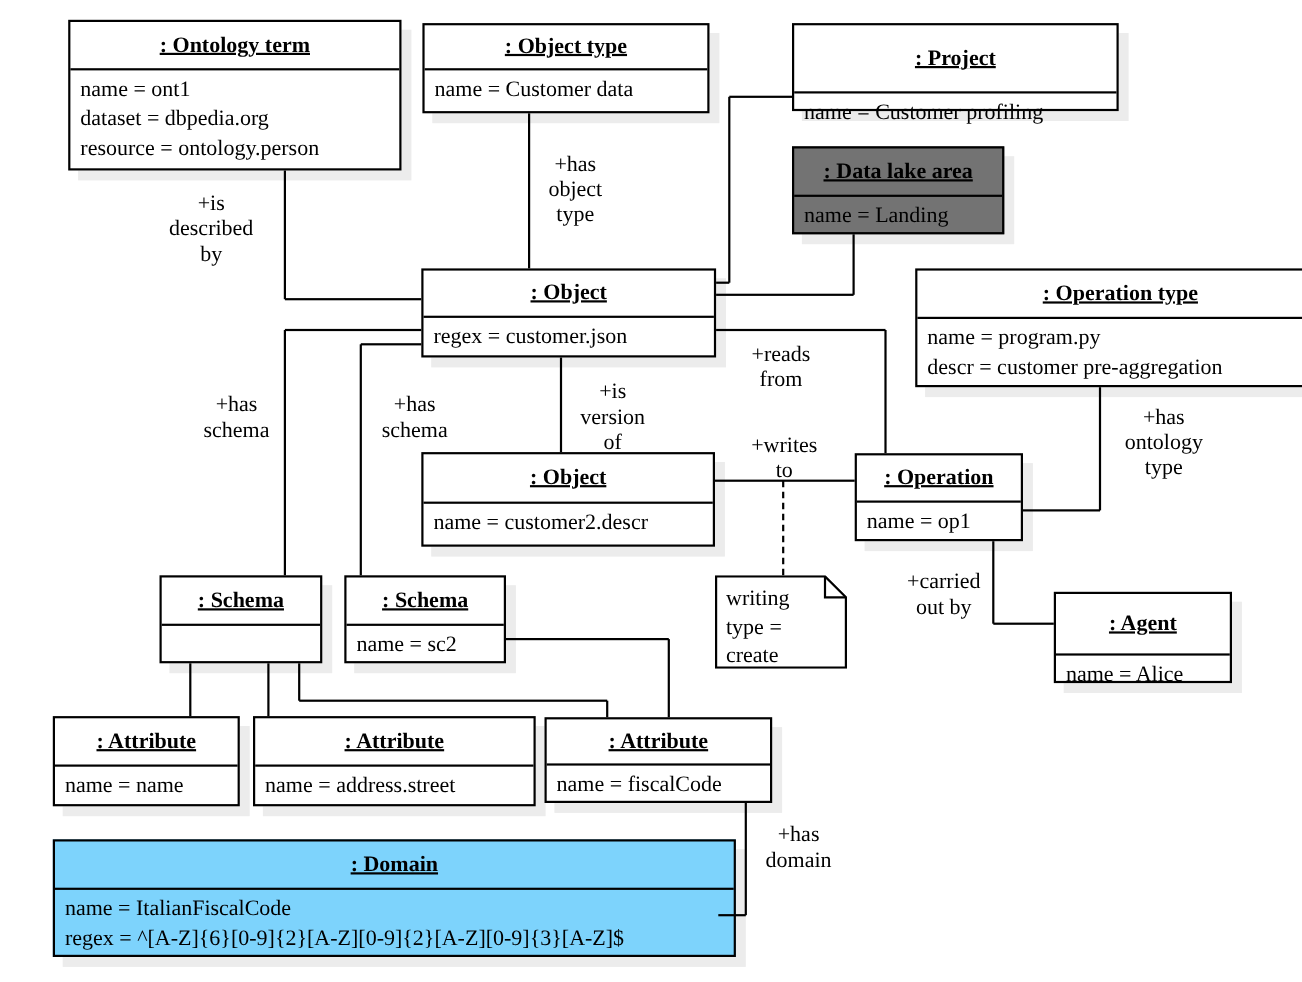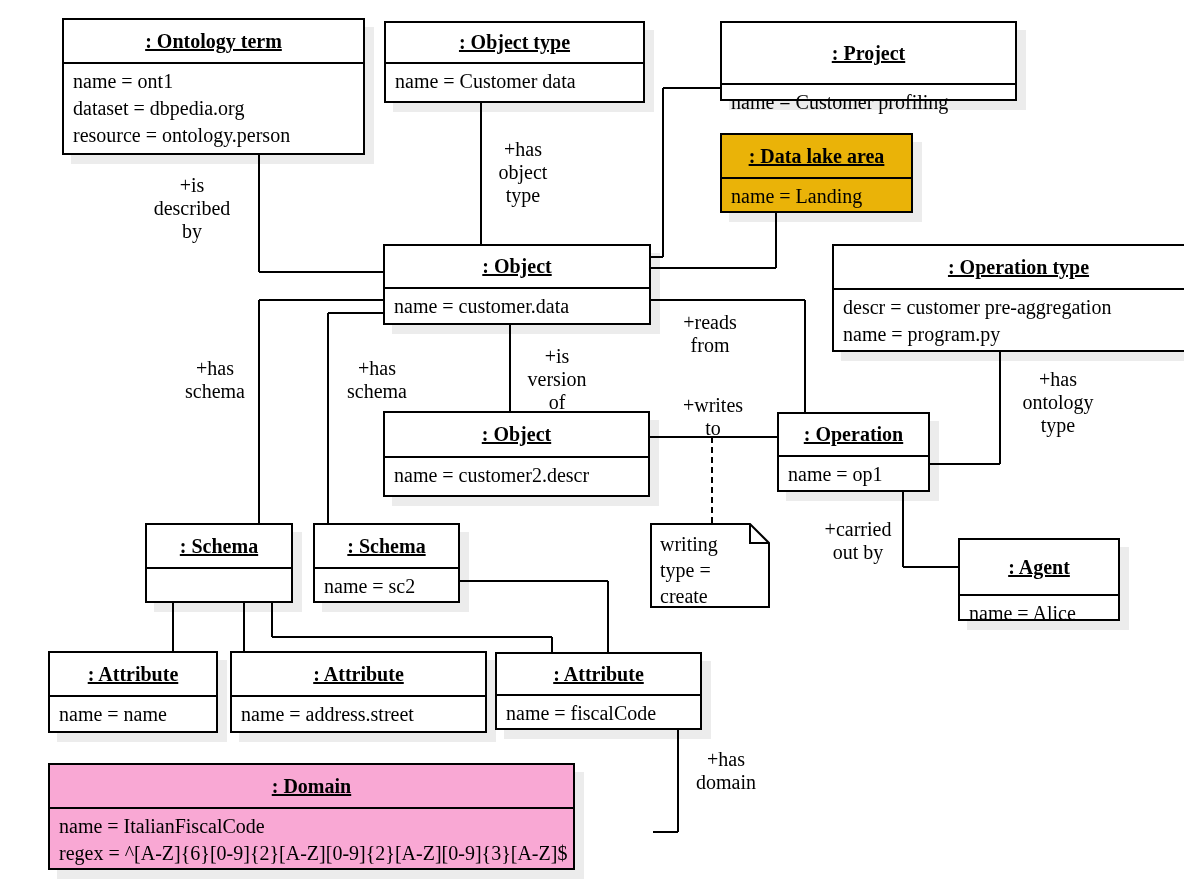--- a/index.html
+++ b/index.html
@@ -37,31 +37,31 @@
       <div class="node-attrs"><div>name = ont1</div><div>dataset = dbpedia.org</div><div>resource = ontology.person</div></div>
     </div>
     <div class="node" style="left: 344px; top: 21px; width: 261px; height: 82px; background: rgb(255, 255, 255); border-color: rgb(0, 0, 0);">
       <div class="node-title" style="height: 41px;"><span>: Object type</span></div>
       <div class="node-attrs"><div>name = Customer data</div></div>
     </div>
     <div class="node" style="left: 680px; top: 21px; width: 297px; height: 80px; background: rgb(255, 255, 255); border-color: rgb(0, 0, 0);">
       <div class="node-title" style="height: 62px;"><span>: Project</span></div>
       <div class="node-attrs"><div>name = Customer profiling</div></div>
     </div>
-    <div class="node" style="left: 680px; top: 133px; width: 193px; height: 80px; background: #eab308; border-color: rgb(0, 0, 0);">
+    <div class="node" style="left: 680px; top: 133px; width: 193px; height: 80px; background: #737373; border-color: rgb(0, 0, 0);">
       <div class="node-title" style="height: 44px;"><span>: Data lake area</span></div>
       <div class="node-attrs"><div>name = Landing</div></div>
     </div>
     <div class="node" style="left: 343px; top: 244px; width: 268px; height: 81px; background: rgb(255, 255, 255); border-color: rgb(0, 0, 0);">
       <div class="node-title" style="height: 43px;"><span>: Object</span></div>
-      <div class="node-attrs"><div>name = customer.data</div></div>
+      <div class="node-attrs"><div>regex = customer.json</div></div>
     </div>
     <div class="node" style="left: 792px; top: 244px; width: 373px; height: 108px; background: rgb(255, 255, 255); border-color: rgb(0, 0, 0);">
       <div class="node-title" style="height: 44px;"><span>: Operation type</span></div>
-      <div class="node-attrs"><div>descr = customer pre-aggregation</div><div>name = program.py</div></div>
+      <div class="node-attrs"><div>name = program.py</div><div>descr = customer pre-aggregation</div></div>
     </div>
     <div class="node" style="left: 343px; top: 411px; width: 267px; height: 86px; background: rgb(255, 255, 255); border-color: rgb(0, 0, 0);">
       <div class="node-title" style="height: 45px;"><span>: Object</span></div>
       <div class="node-attrs"><div>name = customer2.descr</div></div>
     </div>
     <div class="node" style="left: 737px; top: 412px; width: 153px; height: 80px; background: rgb(255, 255, 255); border-color: rgb(0, 0, 0);">
       <div class="node-title" style="height: 43px;"><span>: Operation</span></div>
       <div class="node-attrs"><div>name = op1</div></div>
     </div>
     <div class="node" style="left: 918px; top: 538px; width: 162px; height: 83px; background: rgb(255, 255, 255); border-color: rgb(0, 0, 0);">
@@ -80,21 +80,21 @@
       <div class="node-attrs"><div>name = name</div></div>
     </div>
     <div class="node" style="left: 190px; top: 651px; width: 257px; height: 82px; background: rgb(255, 255, 255); border-color: rgb(0, 0, 0);">
       <div class="node-title" style="height: 44px;"><span>: Attribute</span></div>
       <div class="node-attrs"><div>name = address.street</div></div>
     </div>
     <div class="node" style="left: 455px; top: 652px; width: 207px; height: 78px; background: rgb(255, 255, 255); border-color: rgb(0, 0, 0);">
       <div class="node-title" style="height: 42px;"><span>: Attribute</span></div>
       <div class="node-attrs"><div>name = fiscalCode</div></div>
     </div>
-    <div class="node" style="left: 8px; top: 763px; width: 527px; height: 107px; background: #f9a8d4; border-color: rgb(0, 0, 0);">
+    <div class="node" style="left: 8px; top: 763px; width: 621px; height: 107px; background: #7dd3fc; border-color: rgb(0, 0, 0);">
       <div class="node-title" style="height: 44px;"><span>: Domain</span></div>
       <div class="node-attrs"><div>name = ItalianFiscalCode</div><div>regex = ^[A-Z]{6}[0-9]{2}[A-Z][0-9]{2}[A-Z][0-9]{3}[A-Z]$</div></div>
     </div>
     <div class="seg" style="left: 218px; top: 155px; height: 117px; width: 2px; background: rgb(0, 0, 0);"></div>
     <div class="seg" style="left: 219px; top: 271px; width: 124px; height: 2px; background: rgb(0, 0, 0);"></div>
     <div class="seg" style="left: 440px; top: 103px; height: 141px; width: 2px; background: rgb(0, 0, 0);"></div>
     <div class="seg" style="left: 623px; top: 87px; width: 57px; height: 2px; background: rgb(0, 0, 0);"></div>
     <div class="seg" style="left: 622px; top: 88px; height: 169px; width: 2px; background: rgb(0, 0, 0);"></div>
     <div class="seg" style="left: 611px; top: 256px; width: 12px; height: 2px; background: rgb(0, 0, 0);"></div>
     <div class="seg" style="left: 735px; top: 213px; height: 55px; width: 2px; background: rgb(0, 0, 0);"></div>

